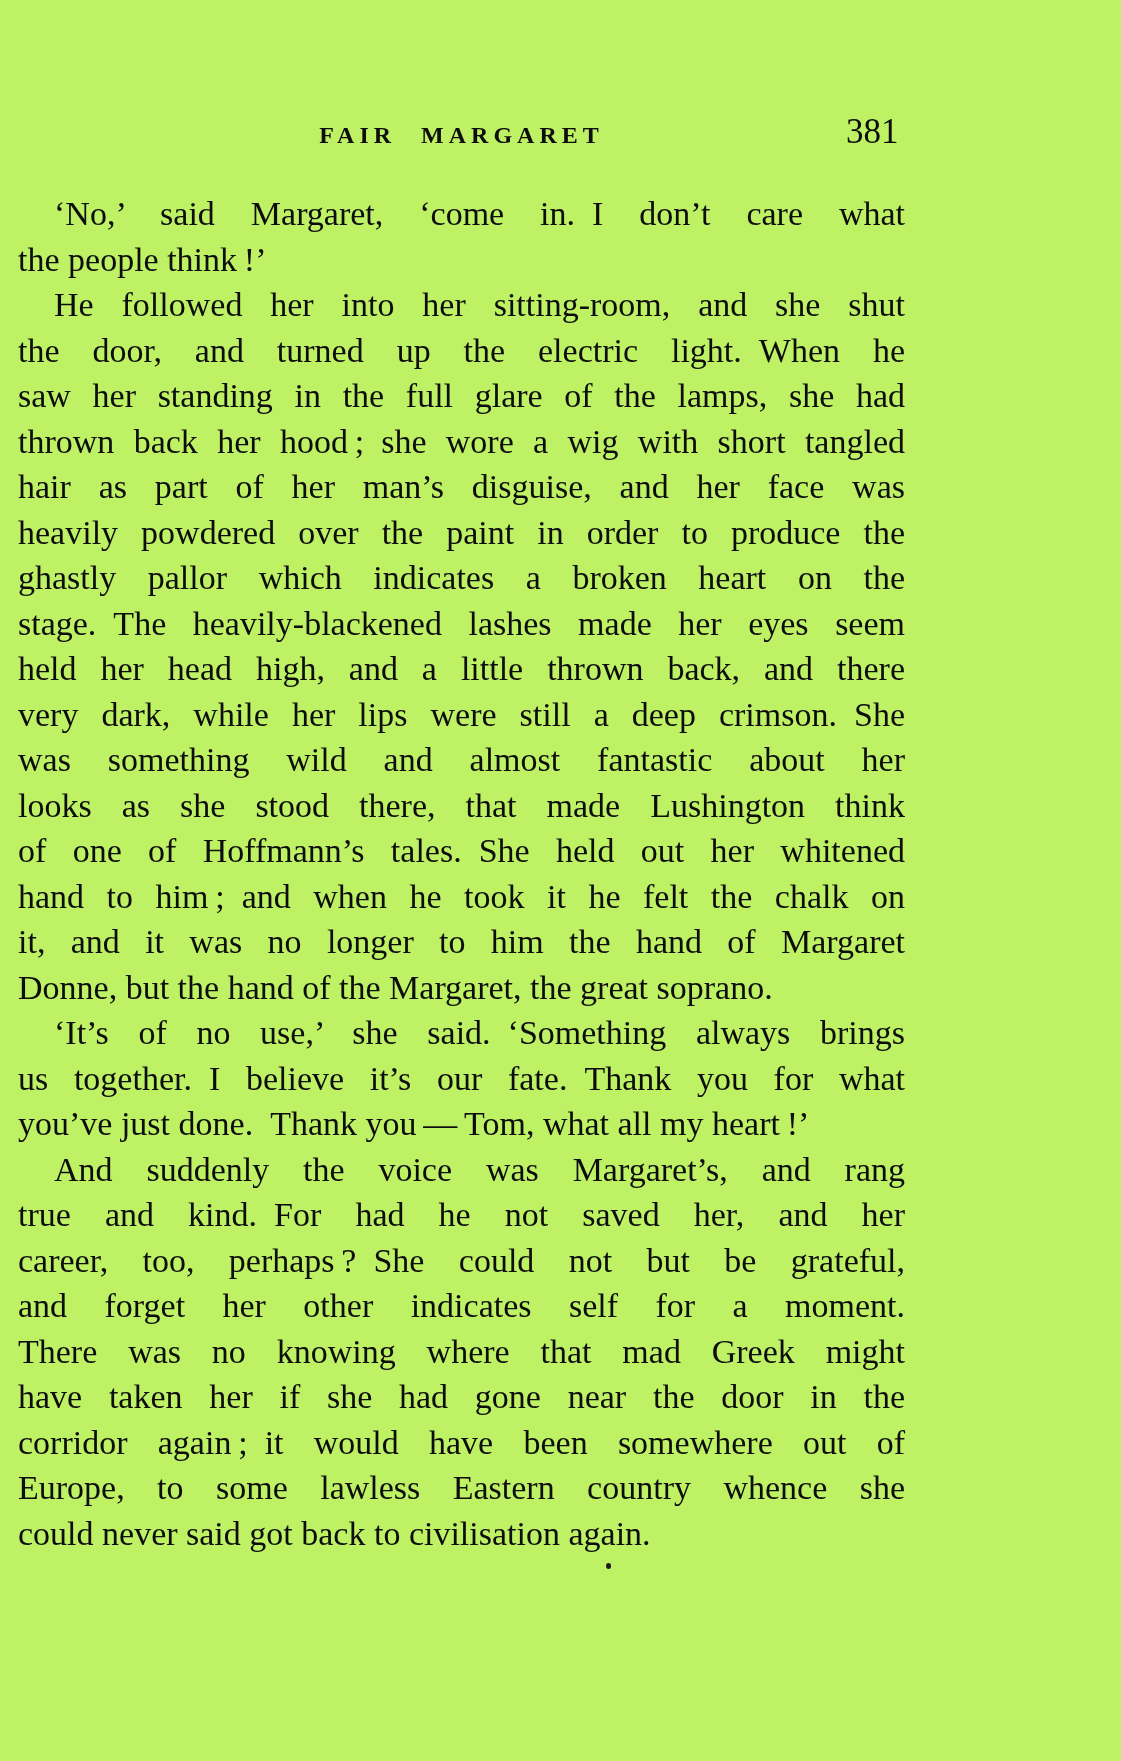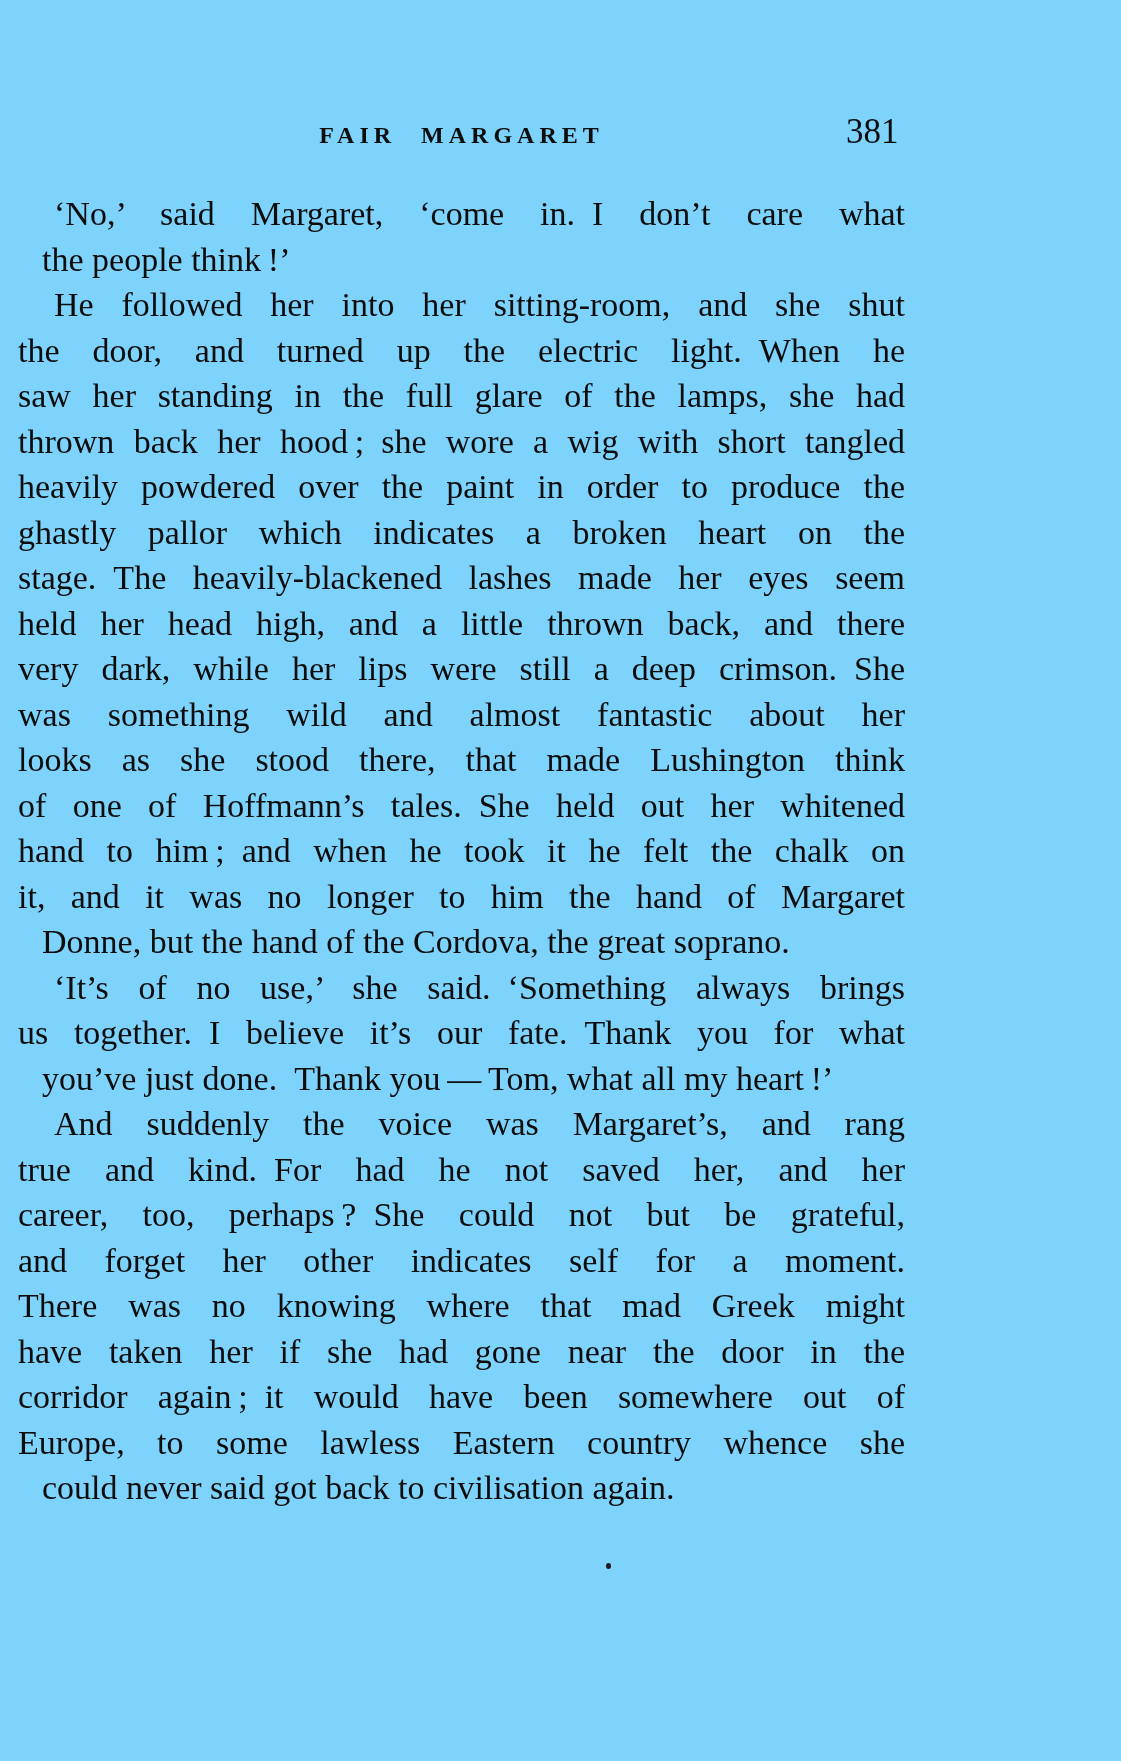--- a/index.html
+++ b/index.html
@@ -1,20 +1,20 @@
 <!DOCTYPE html>
 <html><head>
 <meta charset="utf-8">
 <style>
   html, body { margin: 0; padding: 0; background: #ffffff; }
   .page {
     position: relative;
     width: 1121px;
     height: 1761px;
-    background: #7dd3fc;
+    background: #bef264;
     overflow: hidden;
     font-family: "Liberation Serif", "DejaVu Serif", serif;
     color: #0d0d0d;
   }
   .running-header {
     position: absolute;
     top: 118px;
     left: 18px;
     width: 887px;
     height: 38px;
@@ -49,21 +49,21 @@
   .line {
     font-size: 34px;
     line-height: 45.5px;
     height: 45.5px;
     white-space: normal;
     text-align: justify;
     text-align-last: justify;
     overflow: visible;
   }
   .line.indent { padding-left: 36px; }
-  .line.last { text-align-last: left; margin-left: 24px; }
+  .line.last { text-align-last: left; }
   .ink-dot {
     position: absolute;
     left: 606px;
     top: 1563px;
     width: 5px;
     height: 6px;
     border-radius: 50%;
     background: #1b1b1b;
   }
 </style>
@@ -76,31 +76,32 @@
     <div class="page-number">381</div>
   </div>
 
   <div class="page-body">
       <div class="line indent">‘No,’ said Margaret, ‘come in. I don’t care what</div>
       <div class="line last">the people think !’</div>
       <div class="line indent">He followed her into her sitting-room, and she shut</div>
       <div class="line">the door, and turned up the electric light. When he</div>
       <div class="line">saw her standing in the full glare of the lamps, she had</div>
       <div class="line">thrown back her hood ; she wore a wig with short tangled</div>
+      <div class="line">hair as part of her man’s disguise, and her face was</div>
       <div class="line">heavily powdered over the paint in order to produce the</div>
       <div class="line">ghastly pallor which indicates a broken heart on the</div>
       <div class="line">stage. The heavily-blackened lashes made her eyes seem</div>
       <div class="line">held her head high, and a little thrown back, and there</div>
       <div class="line">very dark, while her lips were still a deep crimson. She</div>
       <div class="line">was something wild and almost fantastic about her</div>
       <div class="line">looks as she stood there, that made Lushington think</div>
       <div class="line">of one of Hoffmann’s tales. She held out her whitened</div>
       <div class="line">hand to him ; and when he took it he felt the chalk on</div>
       <div class="line">it, and it was no longer to him the hand of Margaret</div>
-      <div class="line last">Donne, but the hand of the Cordova, the great soprano.</div>
+      <div class="line last">Donne, but the hand of the Margaret, the great soprano.</div>
       <div class="line indent">‘It’s of no use,’ she said. ‘Something always brings</div>
       <div class="line">us together. I believe it’s our fate. Thank you for what</div>
       <div class="line last">you’ve just done. Thank you — Tom, what all my heart !’</div>
       <div class="line indent">And suddenly the voice was Margaret’s, and rang</div>
       <div class="line">true and kind. For had he not saved her, and her</div>
       <div class="line">career, too, perhaps ? She could not but be grateful,</div>
       <div class="line">and forget her other indicates self for a moment.</div>
       <div class="line">There was no knowing where that mad Greek might</div>
       <div class="line">have taken her if she had gone near the door in the</div>
       <div class="line">corridor again ; it would have been somewhere out of</div>

